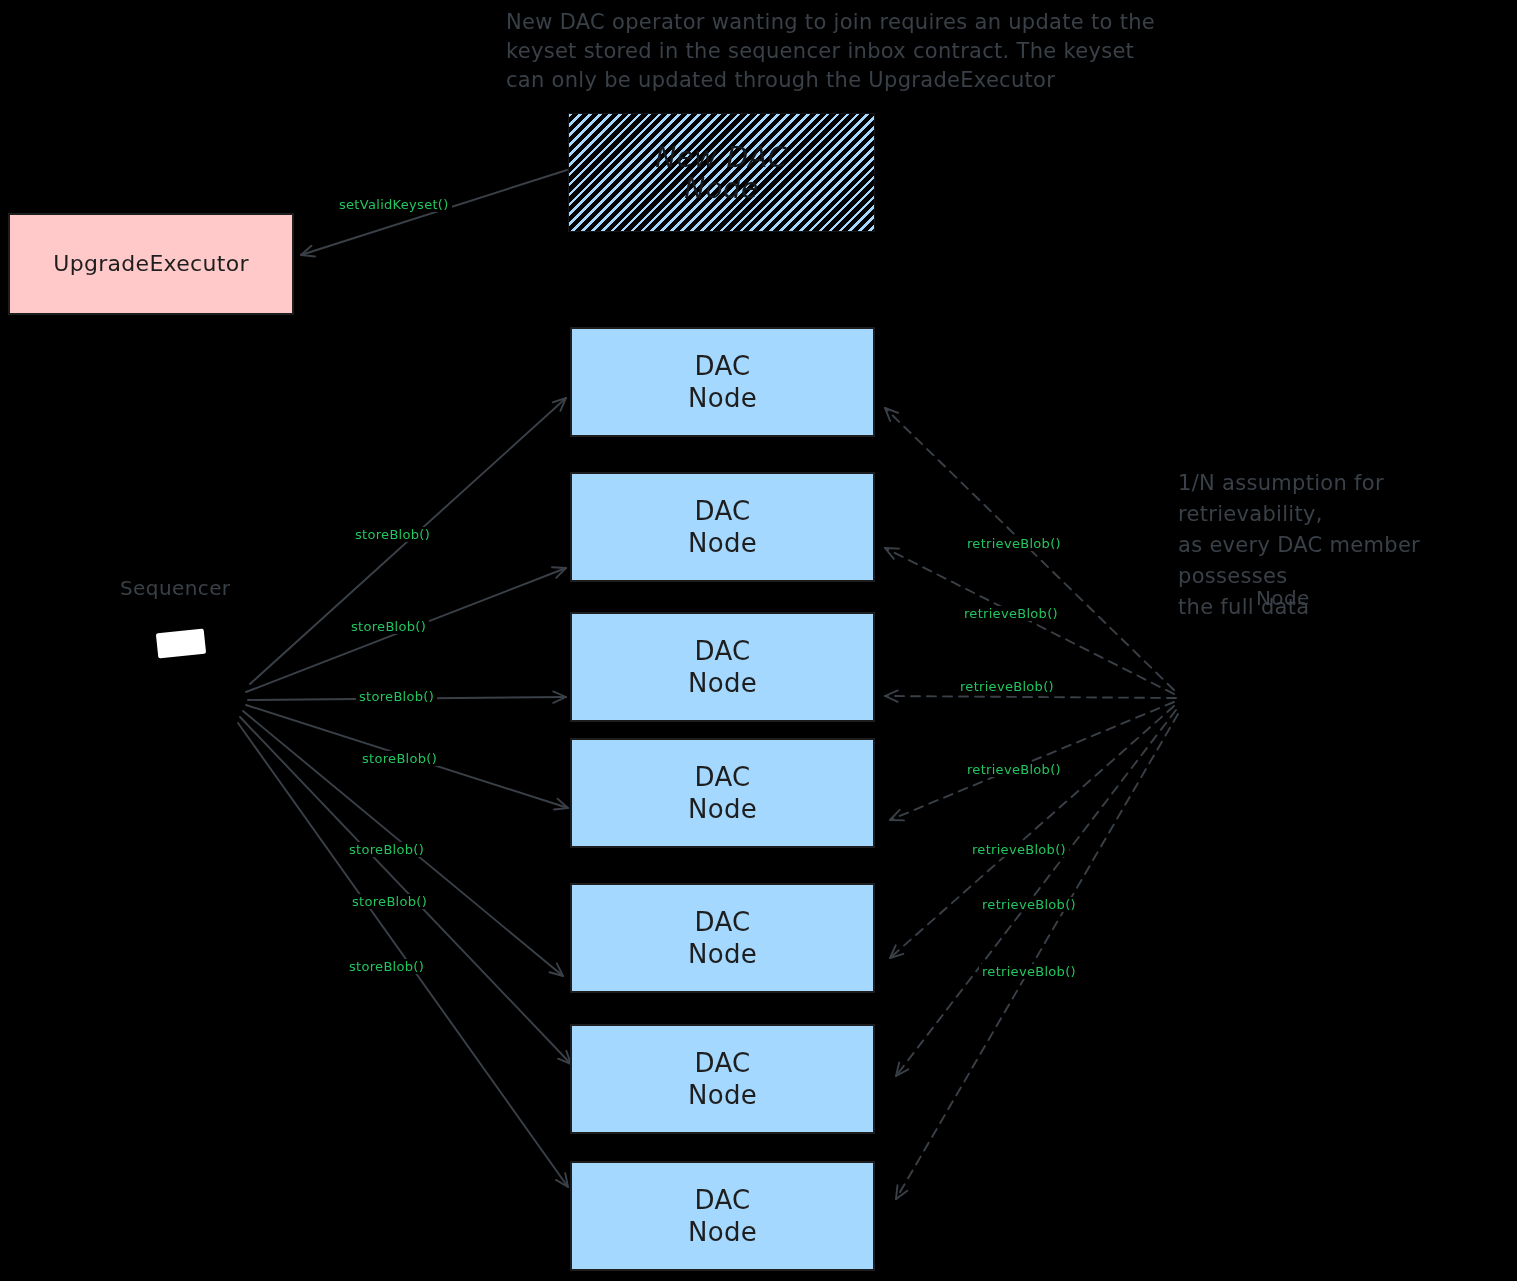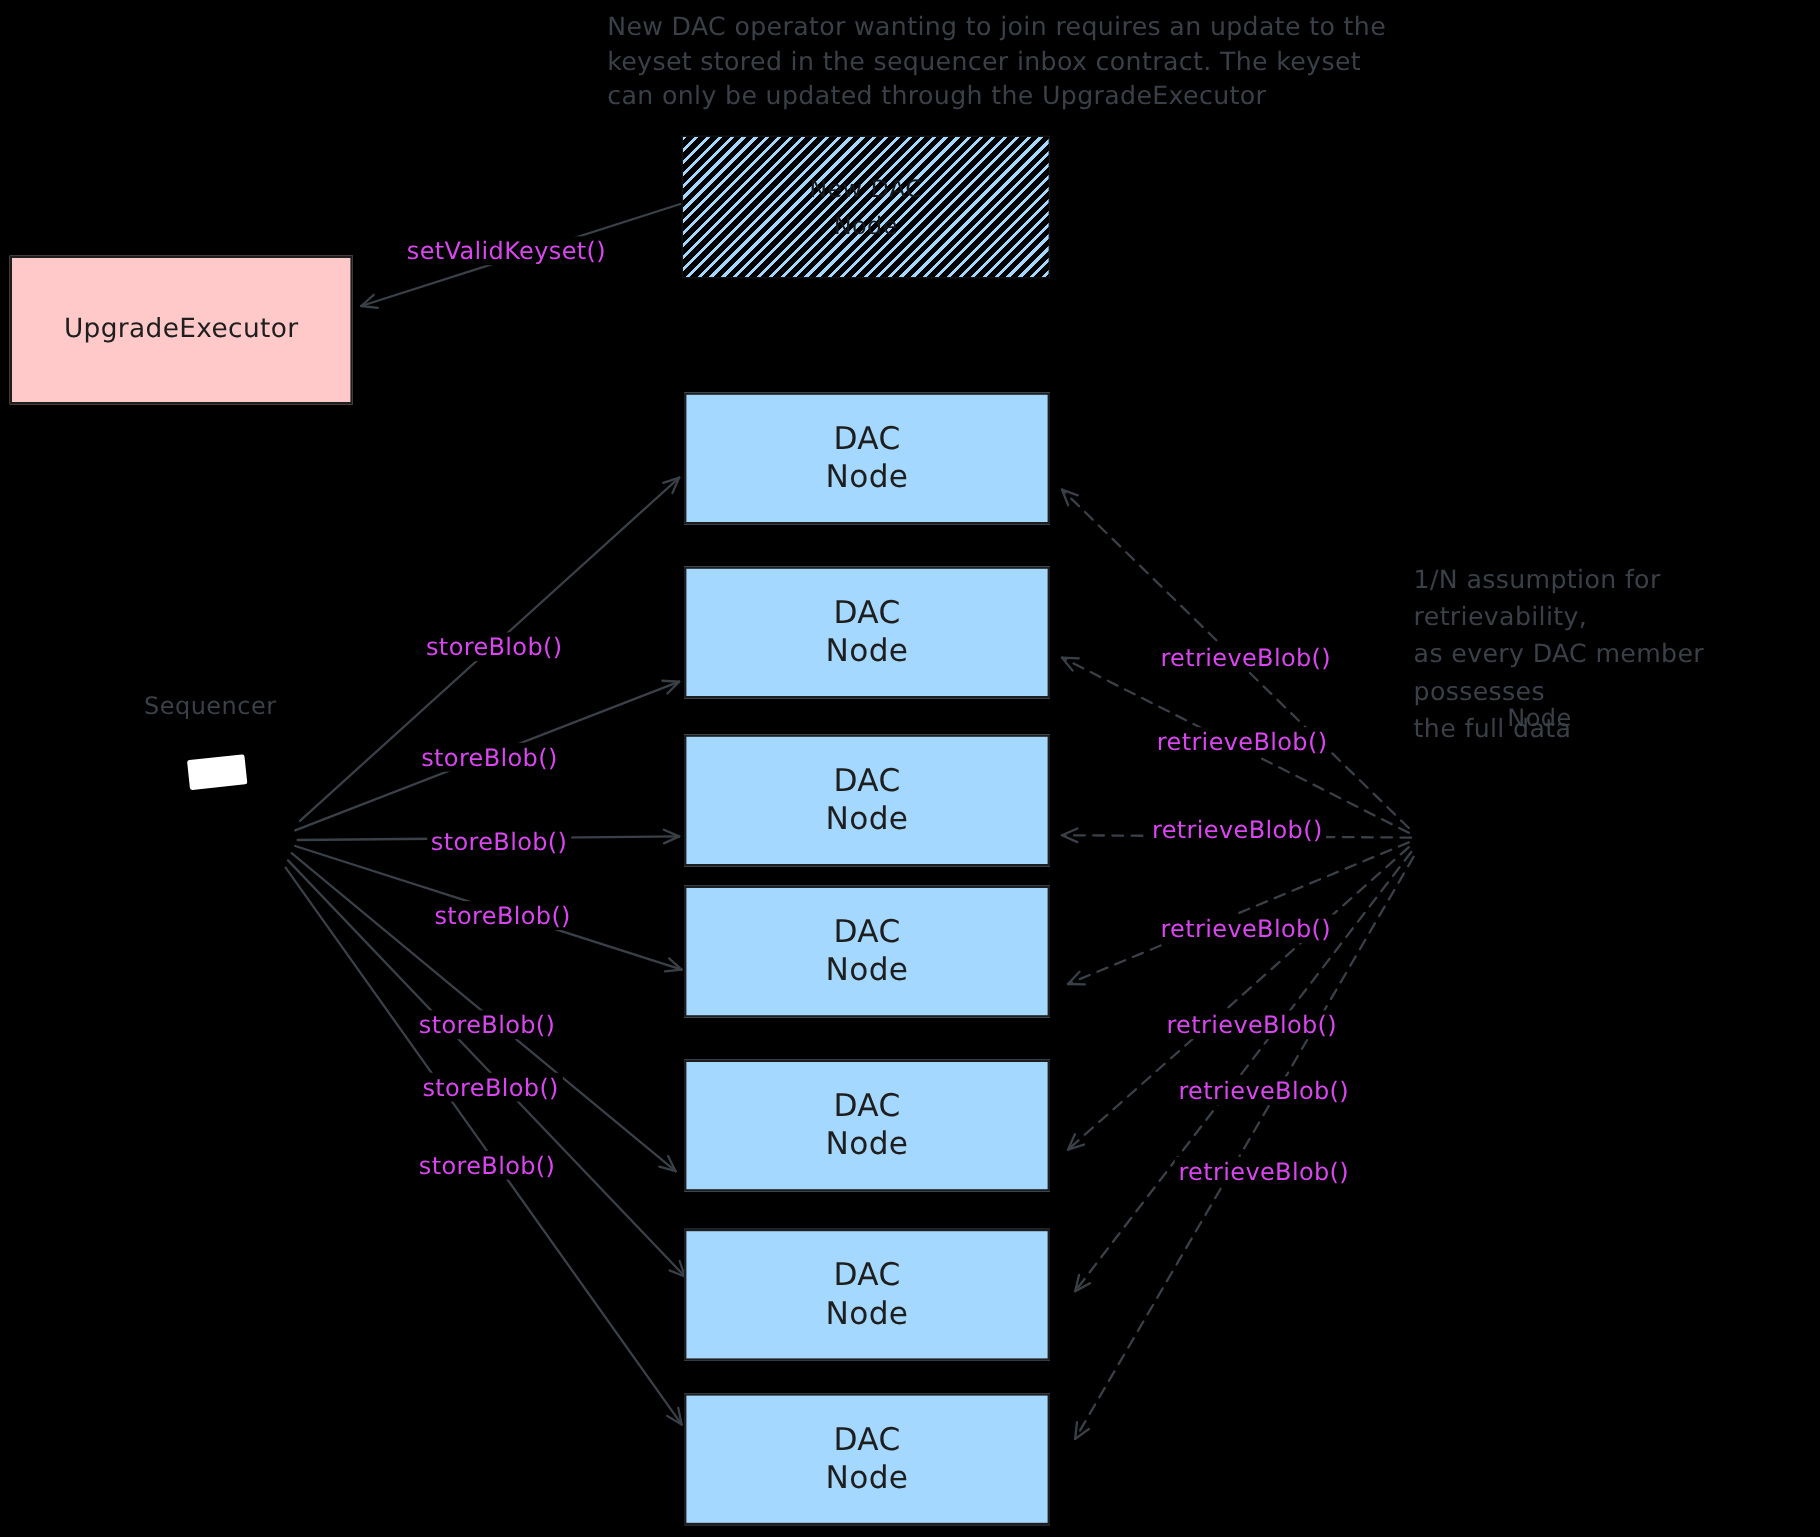--- a/index.html
+++ b/index.html
@@ -9,43 +9,43 @@
   }
   #edges{position:absolute;left:0;top:0;z-index:1;}
   .annotation{
     position:absolute;z-index:3;color:#3a4047;font-size:21px;line-height:29px;
     white-space:pre-line;letter-spacing:.3px;
   }
   .actor-label{
     position:absolute;z-index:3;color:#3a4047;font-size:20px;letter-spacing:.4px;
   }
   .edge-label{
-    position:absolute;z-index:3;color:#d946ef;font-size:20px;letter-spacing:.3px;
+    position:absolute;z-index:3;color:#22c55e;font-size:13px;letter-spacing:.3px;
     background:#000;padding:0 3px;white-space:nowrap;
   }
   .box{
     position:absolute;z-index:2;display:flex;align-items:center;justify-content:center;
     box-sizing:border-box;
   }
   .box-label{
     white-space:pre-line;text-align:center;color:#1e1e1e;font-size:26px;line-height:32px;
     letter-spacing:.3px;
   }
   .dac-box{
     left:570px;width:305px;height:110px;background:#a5d8ff;border:2px solid #1e1e1e;
   }
   .upgrade-box{
-    left:8px;top:213px;width:286px;height:124px;background:#ffc9c9;border:2px solid #1e1e1e;
+    left:8px;top:213px;width:286px;height:102px;background:#ffc9c9;border:2px solid #1e1e1e;
   }
   .upgrade-box .box-label{font-size:22px;}
   .hatched-box{
     left:568px;top:113px;width:307px;height:119px;border:1px solid #14161a;
     background:repeating-linear-gradient(135deg,#a5d8ff 0 2.5px,transparent 2.5px 7px);
   }
-  .hatched-box .box-label{color:#16181c;font-size:20px;line-height:31px;}
+  .hatched-box .box-label{color:#16181c;font-size:28px;line-height:31px;font-style:italic;}
   .laptop-screen{
     position:absolute;z-index:2;left:157px;top:631px;width:48px;height:25px;
     background:#ffffff;transform:rotate(-6deg);border-radius:2px;
   }
 </style>
 </head>
 <body>
 
 <div id="canvas">
 

